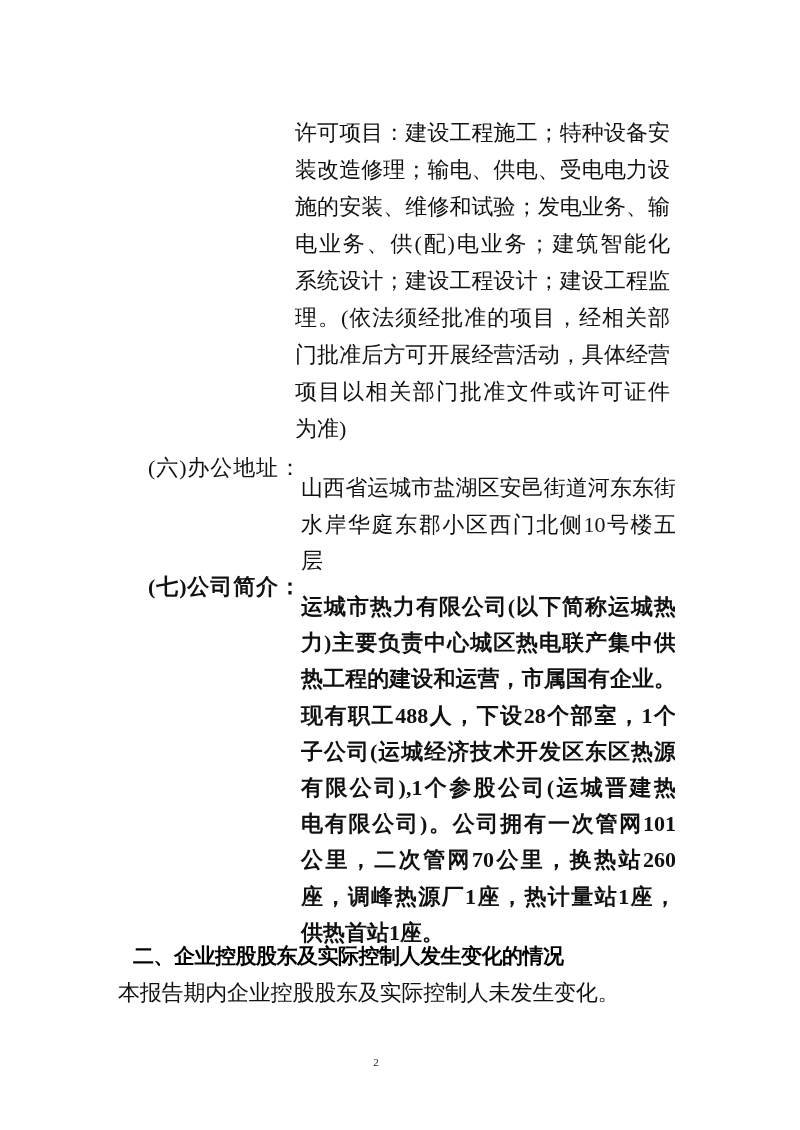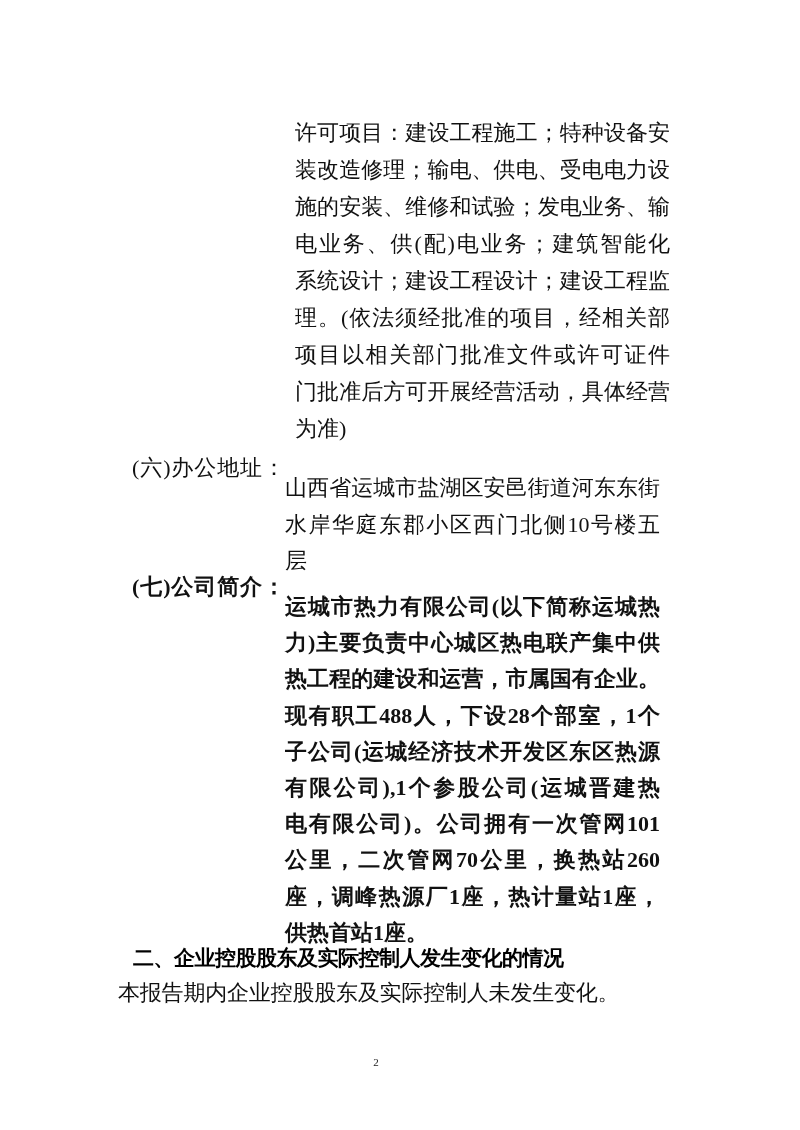--- a/index.html
+++ b/index.html
@@ -16,35 +16,35 @@
   .block { position: absolute; }
   .line { font-size: 22px; white-space: nowrap; }
   
   .fill  { text-align: justify; text-align-last: justify; white-space: normal; }
 
   
   .scope-block { left: 295px; top: 114px; width: 375px; }
   .scope-block .line { line-height: 37px; height: 37px; }
 
   
-  .item-block { left: 132px; width: 528px; }
+  .item-block { left: 148px; width: 528px; }
   .item-label {
     position: absolute; left: 0; top: 0;
     width: 153px; font-size: 22px;
     text-align: justify; text-align-last: justify;
   }
   .item-content { margin-left: 153px; width: 375px; margin-top: 20px; }
   .address-block { top: 450px; }
   .address-block .line, .address-block .item-label { line-height: 36.5px; height: 36.5px; }
   .profile-block { top: 569px; }
   .profile-block .line, .profile-block .item-label { line-height: 36.2px; height: 36.2px; font-weight: bold; }
 
   .section-heading {
     left: 133px; top: 943px;
-    font-family: Liberation Serif, serif;
+    font-family: Liberation Mono, monospace;
     font-weight: 700;
     font-size: 21px; line-height: 30px;
     color: #000000;
     white-space: nowrap;
     letter-spacing: -0.5px;
   }
   .section-body {
     left: 118px; top: 978px;
     font-size: 22px; line-height: 30px;
     white-space: nowrap;
@@ -63,22 +63,22 @@
 
 <div class="page">
 
   <div class="block scope-block">
     <div class="line fill">许可项目：建设工程施工；特种设备安</div>
     <div class="line fill">装改造修理；输电、供电、受电电力设</div>
     <div class="line fill">施的安装、维修和试验；发电业务、输</div>
     <div class="line fill">电业务、供(配)电业务；建筑智能化</div>
     <div class="line fill">系统设计；建设工程设计；建设工程监</div>
     <div class="line fill">理。(依法须经批准的项目，经相关部</div>
+    <div class="line fill">门批准后方可开展经营活动，具体经营</div>
     <div class="line fill">项目以相关部门批准文件或许可证件</div>
-    <div class="line fill">门批准后方可开展经营活动，具体经营</div>
     <div class="line">为准)</div>
   </div>
 
   <div class="block item-block address-block">
     <div class="item-label">(六)办公地址：</div>
     <div class="item-content">
       <div class="line fill">山西省运城市盐湖区安邑街道河东东街</div>
       <div class="line fill">水岸华庭东郡小区西门北侧10号楼五</div>
       <div class="line">层</div>
     </div>

